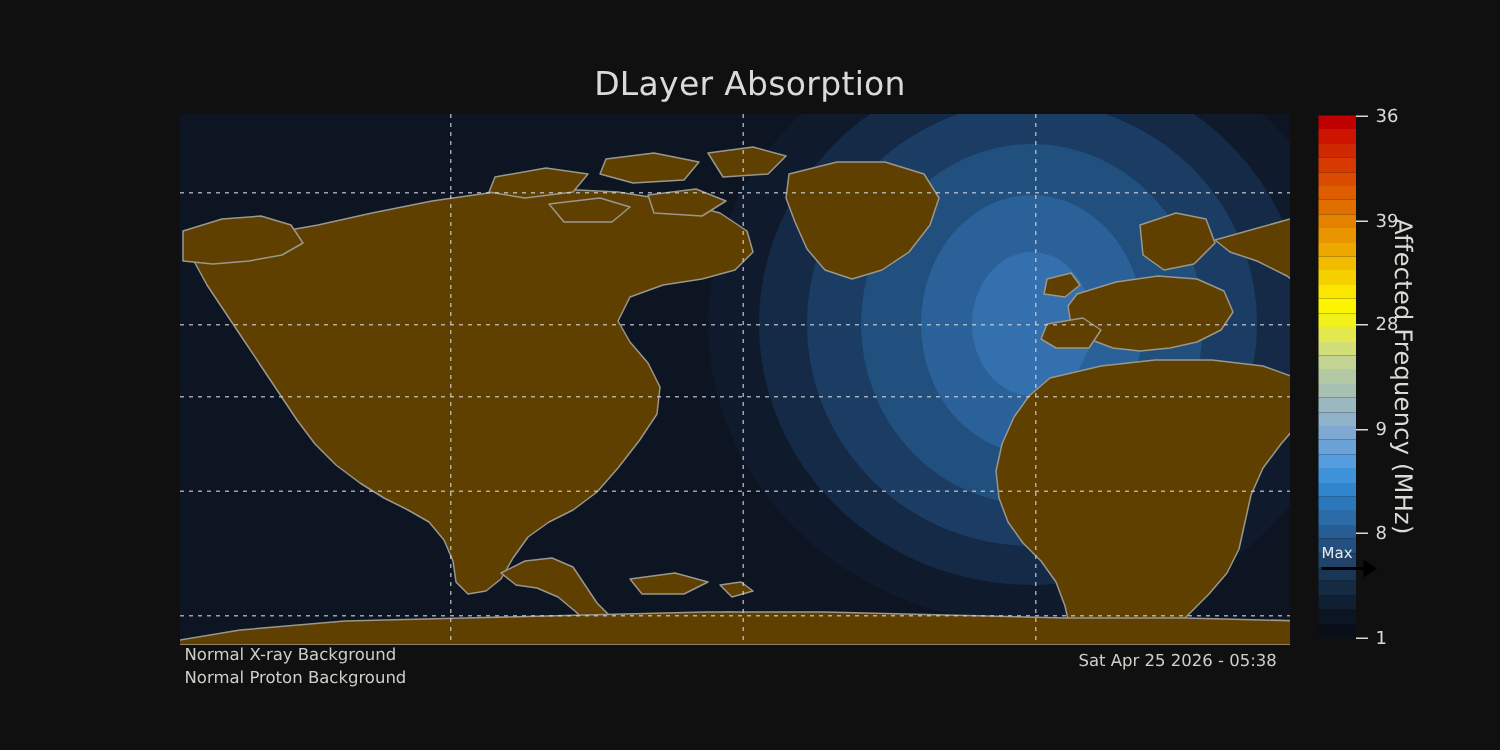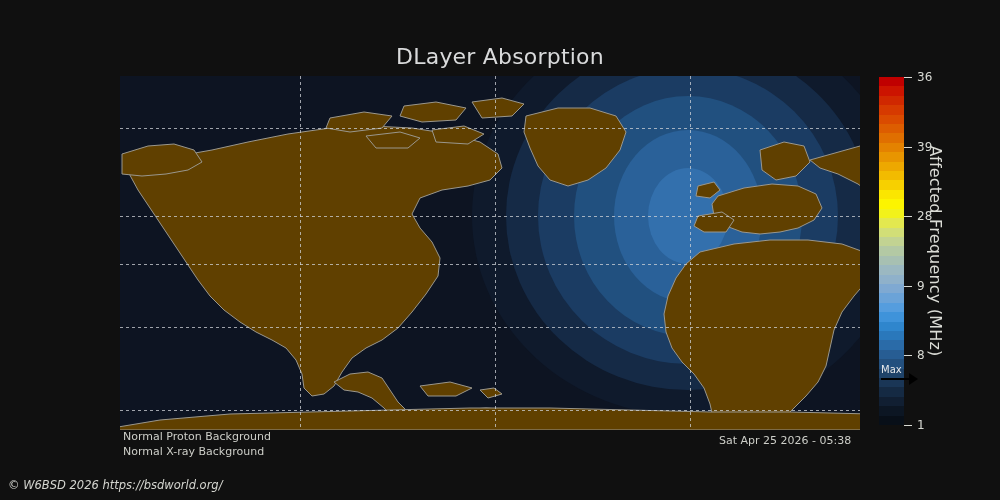--- a/index.html
+++ b/index.html
@@ -266,21 +266,20 @@
 
   <div id="cbar-title">Affected Frequency (MHz)</div>
 
   <div id="max-marker">
     <span class="mx-lbl">Max</span>
     <span class="mx-arrow"></span>
     <span class="mx-head"></span>
   </div>
 
   <div id="notes">
+    <div>Normal X-ray Background</div>
     <div>Normal Proton Background</div>
-    <div>Normal X-ray Background</div>
   </div>
 
   <div id="stamp">Sat Apr 25 2026 - 05:38</div>
 
-  <div id="footer">© W6BSD 2026 https://bsdworld.org/</div>
 
 </div>
 
 </body></html>

